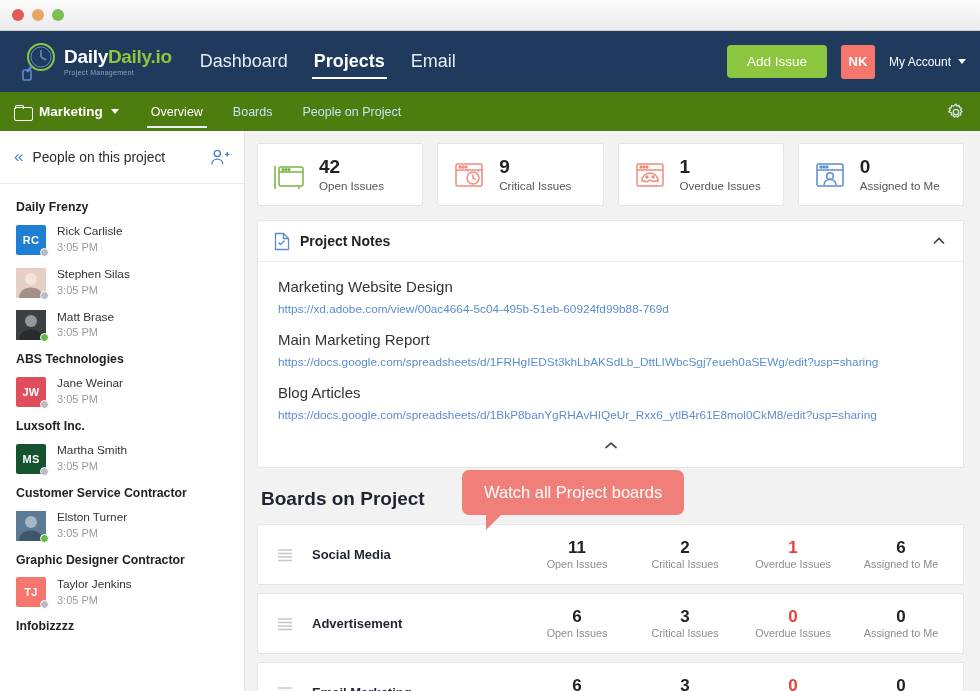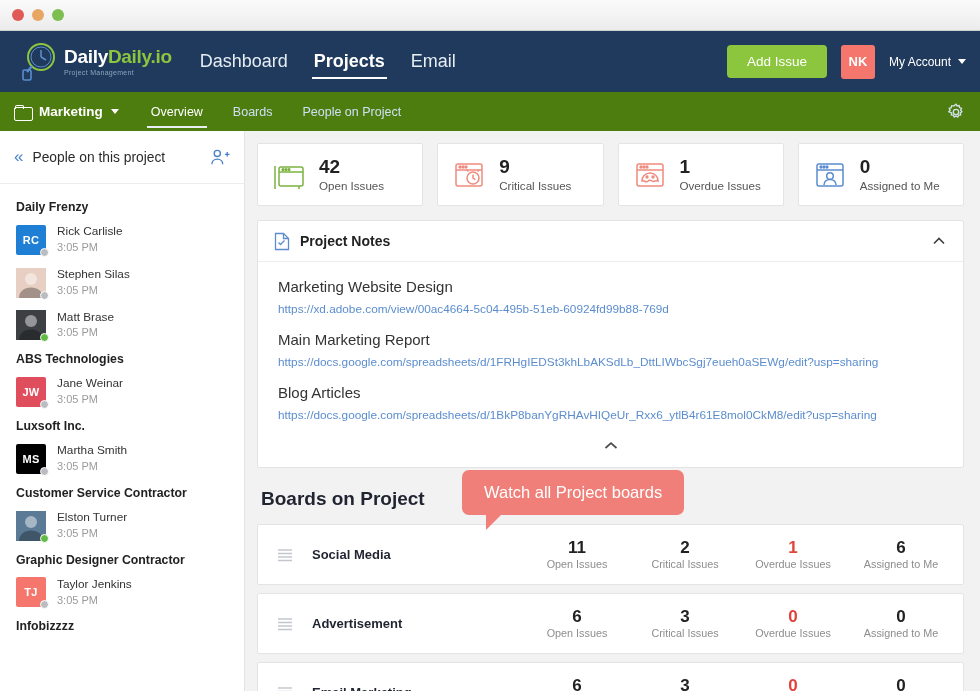--- a/index.html
+++ b/index.html
@@ -290,21 +290,21 @@
           <div class="group-title">ABS Technologies</div>
           <div class="person">
             <div class="pav" style="background: rgb(224, 78, 94);">JW<span class="status offline"></span></div>
             <div>
               <div class="pname">Jane Weinar</div>
               <div class="ptime">3:05 PM</div>
             </div>
           </div>
           <div class="group-title">Luxsoft Inc.</div>
           <div class="person">
-            <div class="pav" style="background: #000000;">MS<span class="status offline"></span></div>
+            <div class="pav" style="background: #14532d;">MS<span class="status offline"></span></div>
             <div>
               <div class="pname">Martha Smith</div>
               <div class="ptime">3:05 PM</div>
             </div>
           </div>
           <div class="group-title">Customer Service Contractor</div>
           <div class="person">
             <div class="pav" style="background: rgb(91, 122, 150);">
               <svg width="30" height="30" viewBox="0 0 30 30">
                 <rect width="30" height="30" fill="#5b7a96"></rect>

